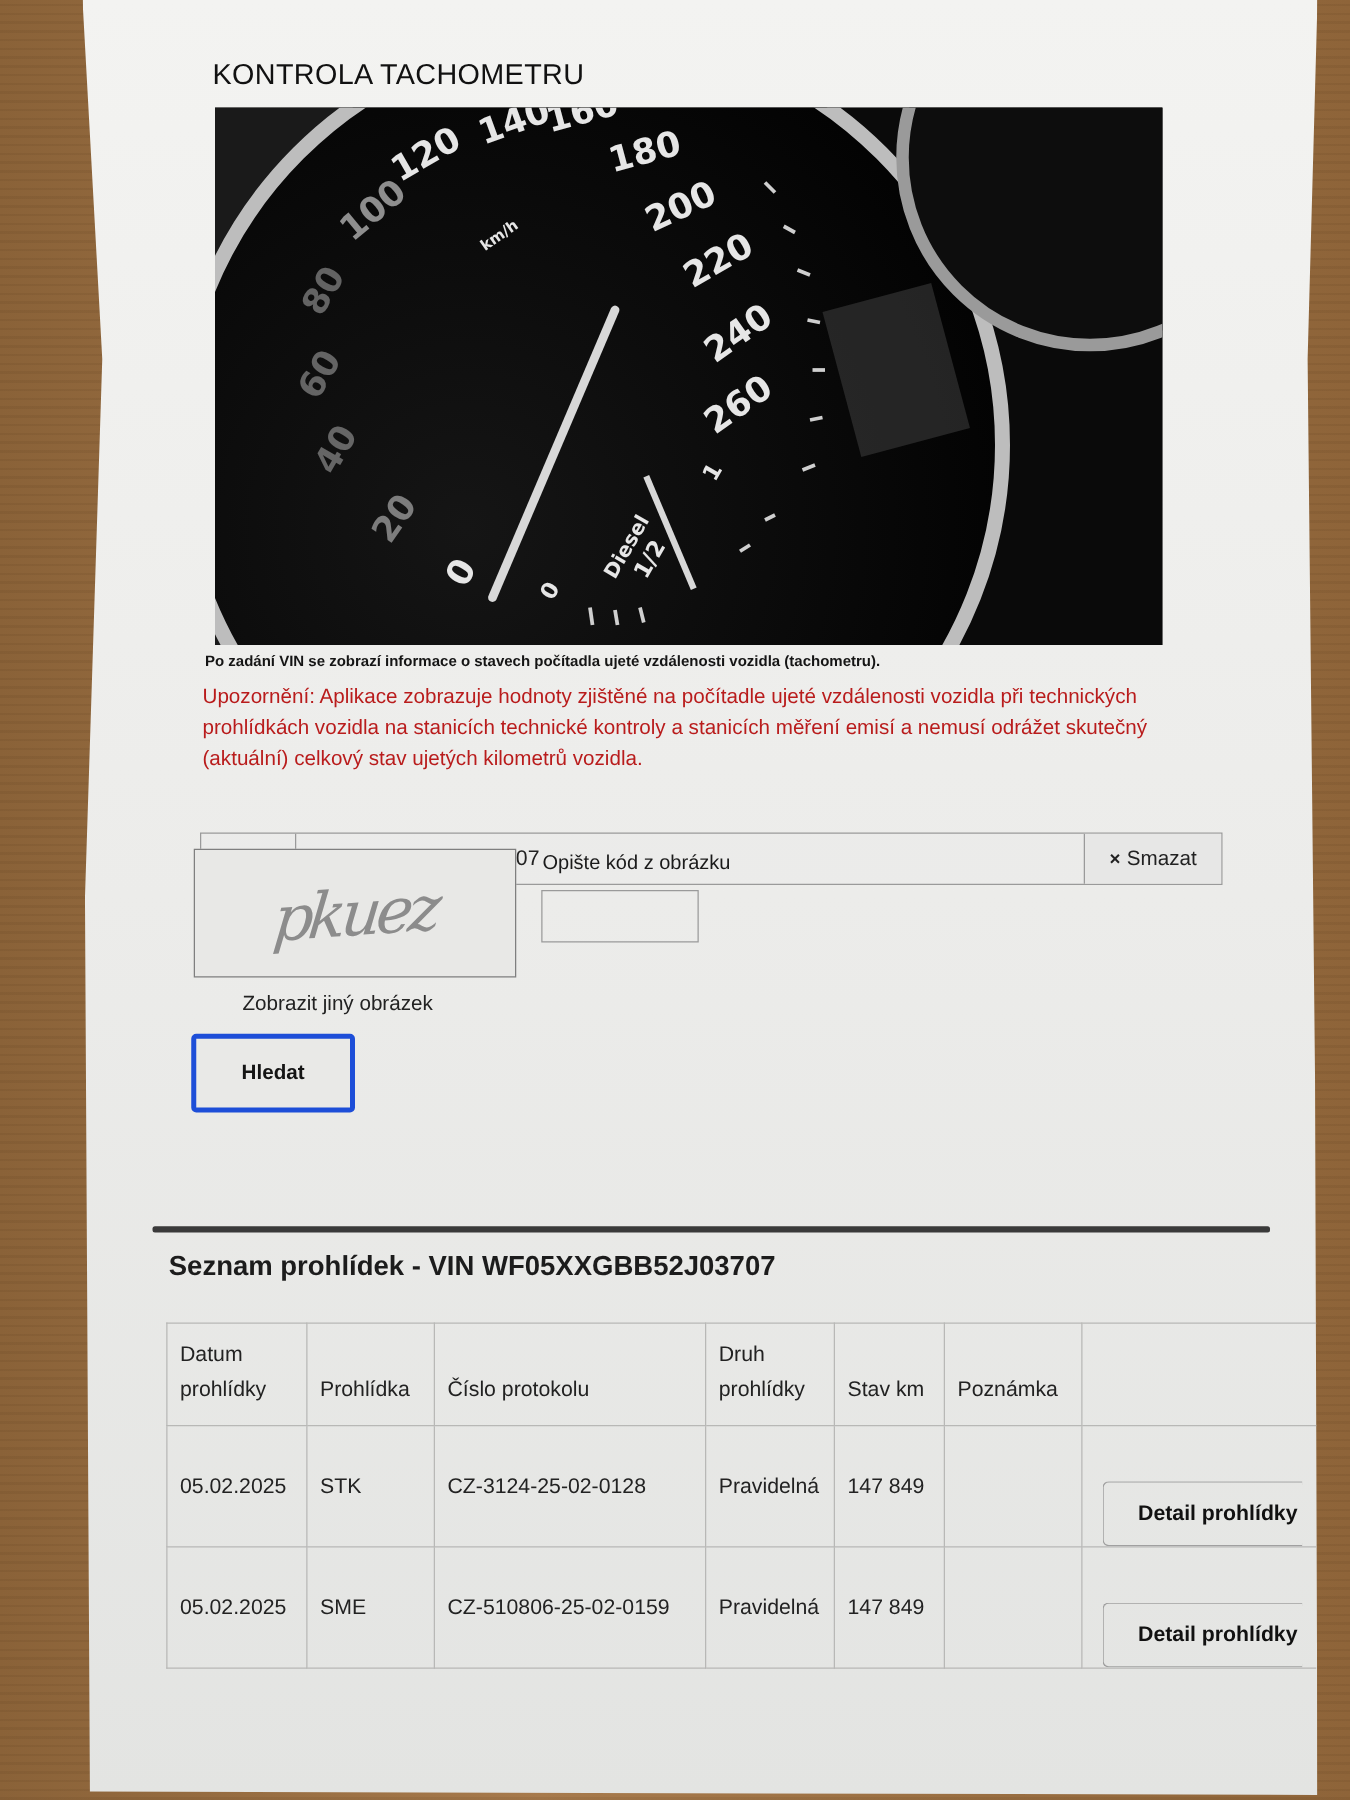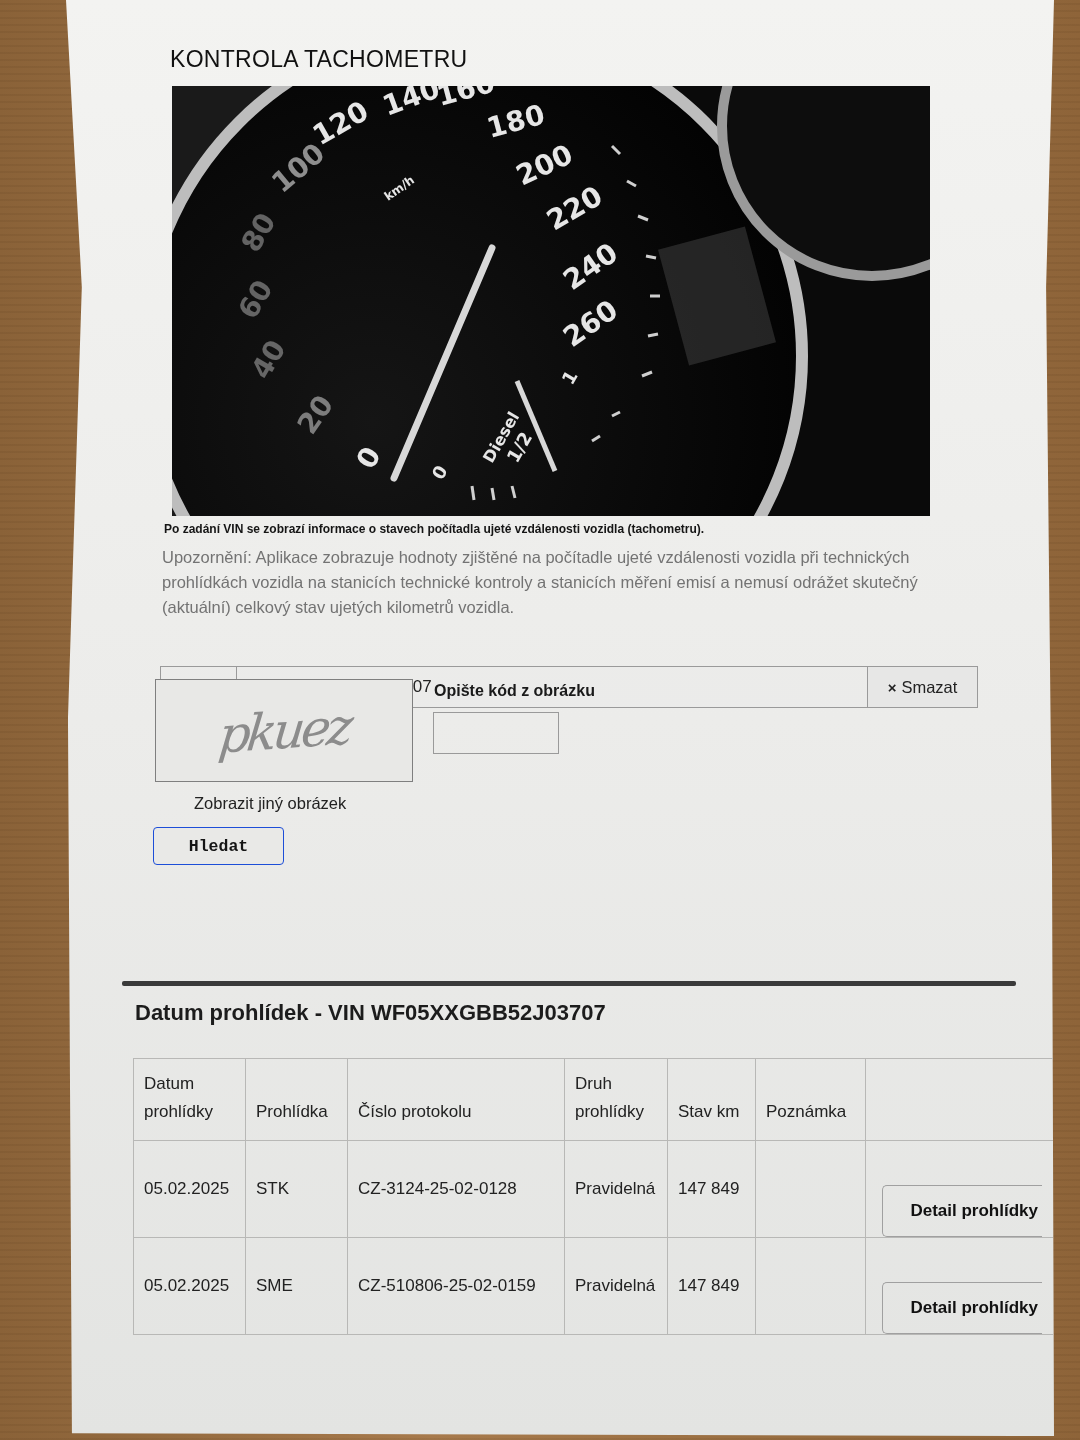--- a/index.html
+++ b/index.html
@@ -30,21 +30,21 @@
     background: radial-gradient(ellipse at 55% 60%, #1e1e1e 0%, #0c0c0c 55%, #050505 100%);
     overflow: hidden;
   }
   .hero svg { width: 100%; height: 100%; display: block; }
   .intro-bold {
     position: absolute; left: 164px; top: 522px;
     font-size: 12px; font-weight: bold; color: #151515;
   }
   .intro-text {
     position: absolute; left: 162px; top: 545px; width: 820px;
-    font-size: 16.5px; line-height: 25px; color: #737373;
+    font-size: 16.5px; line-height: 25px; color: #b91c1c;
   }
   .vin-row {
     position: absolute; left: 160px; top: 618px; width: 818px; height: 42px;
     border: 1px solid #9a9a9a; display: flex; align-items: center;
     background: rgba(235,235,233,0.6);
     margin-top: 48px;
   }
   .vin-counter {
     width: 76px; height: 100%; border-right: 1px solid #9a9a9a;
     display: flex; align-items: center; justify-content: center;
@@ -67,36 +67,36 @@
     border: 1px solid #7f7f7f; background: #e8e8e6;
     display: flex; align-items: center; justify-content: center;
   }
   .captcha-img span {
     font-family: "DejaVu Serif", serif; font-style: italic;
     font-size: 50px; color: #8c8c8c; letter-spacing: -4px;
     transform: rotate(-4deg) skewX(-10deg);
   }
   .captcha-label {
     position: absolute; left: 434px; top: 682px;
-    font-size: 16px; font-weight: bold; color: #1a1a1a;
+    font-size: 16px; font-weight: normal; color: #1a1a1a;
   }
   .captcha-input {
     position: absolute; left: 433px; top: 712px; width: 126px; height: 42px;
     border: 1px solid #9a9a9a; background: transparent;
   }
   .captcha-refresh {
     position: absolute; left: 194px; top: 794px;
     font-size: 16.5px; color: #222; cursor: pointer;
   }
   .search-btn {
-    position: absolute; left: 153px; top: 827px; width: 131px; height: 38px;
-    border: 1px solid #1d4ed8; border-radius: 4px; background: #e9e9e7;
+    position: absolute; left: 153px; top: 827px; width: 131px; height: 63px;
+    border: 4px solid #1d4ed8; border-radius: 4px; background: #e9e9e7;
     display: flex; align-items: center; justify-content: center;
     font-size: 16.5px; font-weight: bold; color: #151515; cursor: pointer;
-    font-family: Liberation Mono, monospace;
+    font-family: Liberation Sans, sans-serif;
   }
   .divider {
     position: absolute; left: 122px; top: 981px; width: 894px; height: 5px;
     background: #3a3a3a; border-radius: 2px;
   }
   .results-title {
     position: absolute; left: 135px; top: 1000px;
     font-size: 22px; color: #1c1c1c;
   }
   .results-table {
@@ -195,21 +195,21 @@
 
 <div class="captcha-img">
   <span>pkuez</span>
 </div>
 <div class="captcha-label">Opište kód z obrázku</div>
 <input class="captcha-input" type="text" value="" style="">
 <div class="captcha-refresh">Zobrazit jiný obrázek</div>
 <button class="search-btn">Hledat</button>
 
 <div class="divider"></div>
-<h2 class="results-title">Datum prohlídek - VIN WF05XXGBB52J03707</h2>
+<h2 class="results-title">Seznam prohlídek - VIN WF05XXGBB52J03707</h2>
 
 <table class="results-table">
   <thead>
     <tr>
       <th style="width:112px">Datum prohlídky</th>
       <th style="width:102px">Prohlídka</th>
       <th style="width:217px">Číslo protokolu</th>
       <th style="width:103px">Druh prohlídky</th>
       <th style="width:88px">Stav km</th>
       <th style="width:110px">Poznámka</th>

